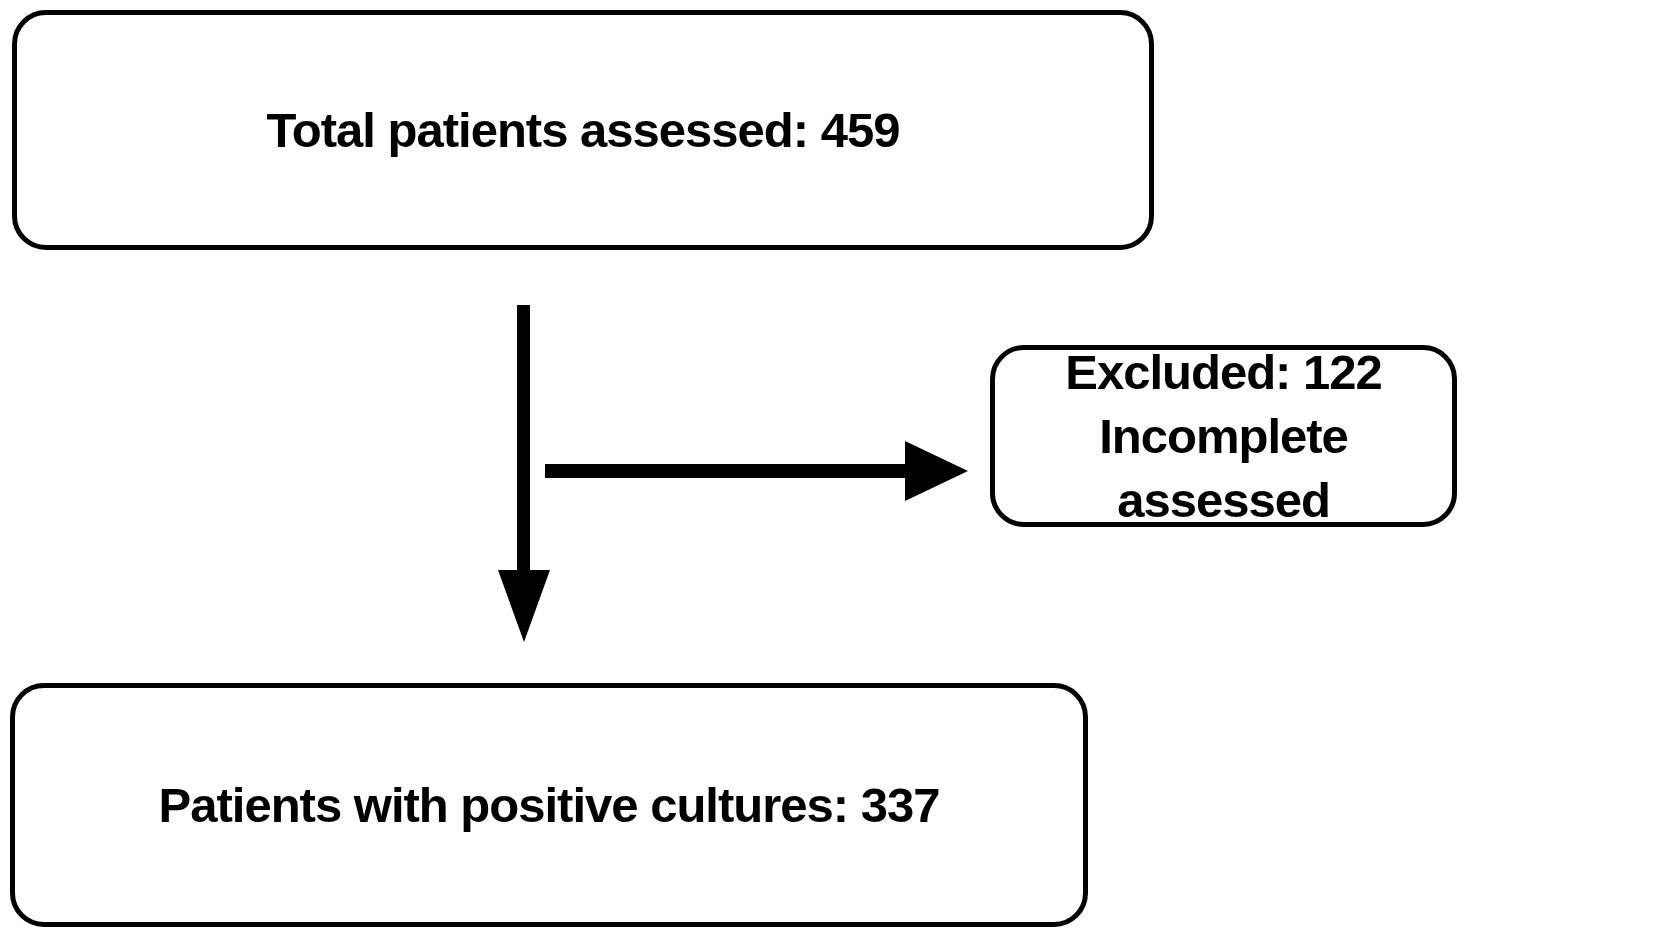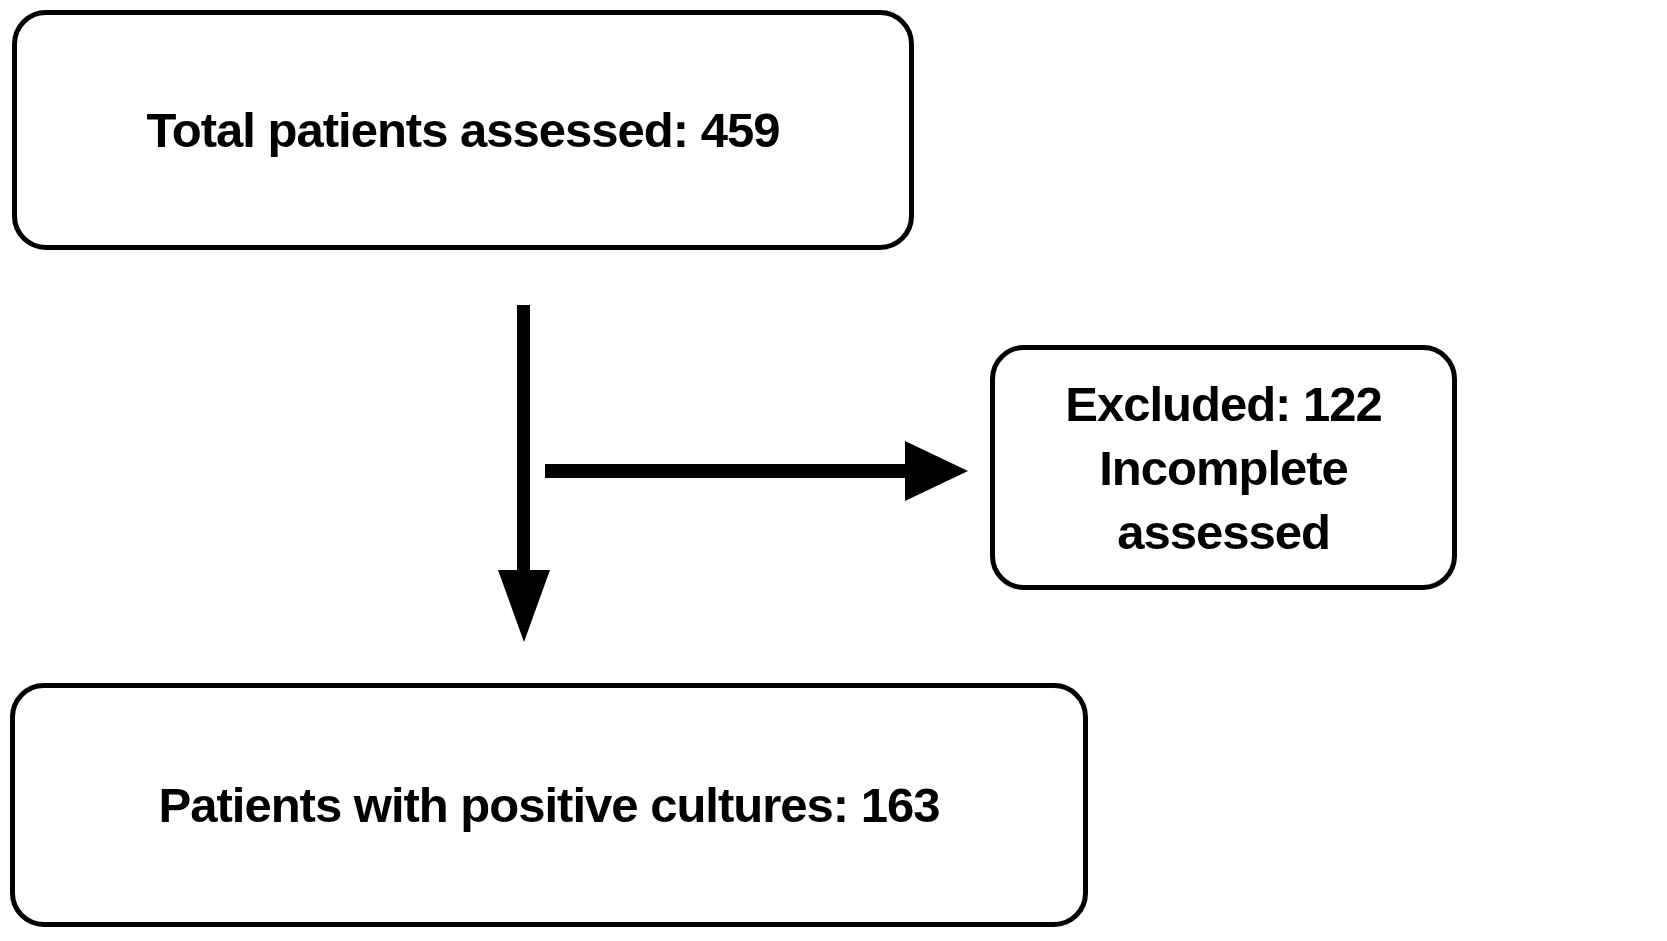--- a/index.html
+++ b/index.html
@@ -28,28 +28,28 @@
     text-align: center;
     color: #000000;
     font-weight: bold;
     font-size: 49px;
     line-height: 64px;
     letter-spacing: -1px;
   }
   #node-total {
     left: 12px;
     top: 10px;
-    width: 902px;
+    width: 1142px;
     height: 240px;
   }
   #node-excluded {
     left: 990px;
     top: 345px;
     width: 467px;
-    height: 245px;
+    height: 182px;
   }
   #node-analyzed {
     left: 10px;
     top: 683px;
     width: 1078px;
     height: 244px;
   }
   .arrow-layer {
     position: absolute;
     left: 0;
@@ -78,16 +78,16 @@
   <div class="node" id="node-total">
     <div>Total patients assessed: 459</div>
   </div>
 
   <div class="node" id="node-excluded">
     <div>Excluded: 122</div>
     <div>Incomplete assessed</div>
   </div>
 
   <div class="node" id="node-analyzed">
-    <div>Patients with positive cultures: 163</div>
+    <div>Patients with positive cultures: 337</div>
   </div>
 
 </div>
 
 </body></html>

